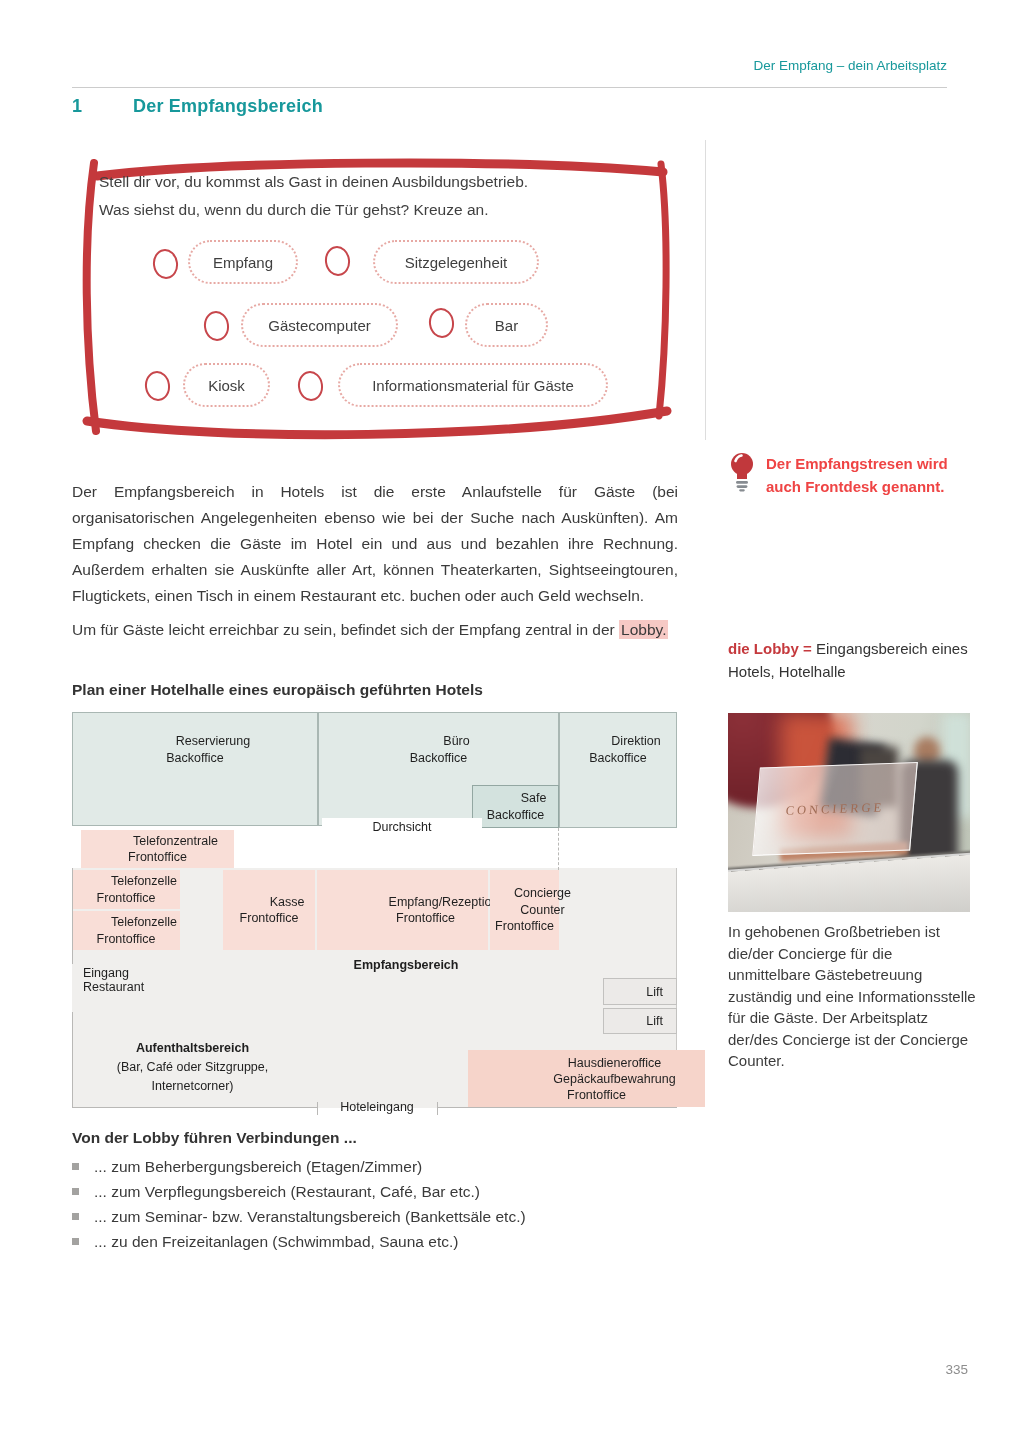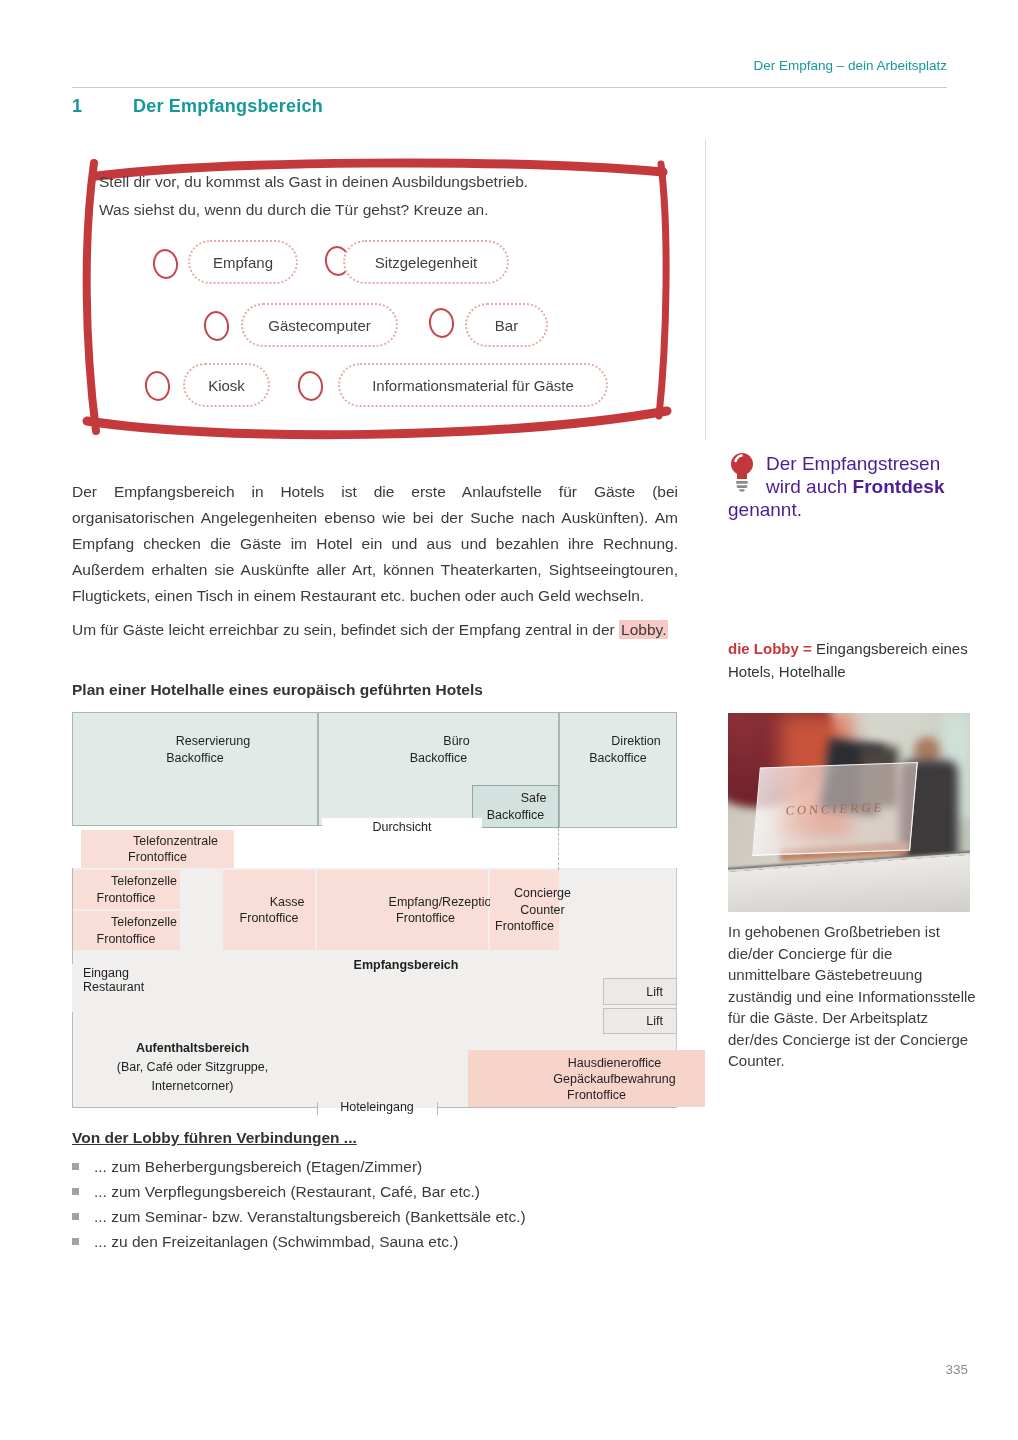--- a/index.html
+++ b/index.html
@@ -68,21 +68,21 @@
   .dashline { position:absolute; left:486px; top:116px; height:42px; width:0;
               border-left:1px dashed #b9b8b6; }
   .wall { position:absolute; background:#b9b8b6; }
   .stub { position:absolute; width:1px; height:13px; background:#b9b8b6; }
   
   .conn-item { position:absolute; left:72px; font-size:15.5px; color:#3a3a3a; }
   .sq { display:inline-block; width:7px; height:7px; background:#a3a2a0; margin-right:15px;
         vertical-align:2px; }
   
   .tipnote { position:absolute; left:728px; top:452px; width:246px;
-             font-size:19px; line-height:23px; color:#4c1d95; }
+             font-size:15px; line-height:23px; color:#ef4444;font-weight:bold; }
   .bulb-wrap { float:left; width:38px; height:40px; }
   .vocab { position:absolute; left:728px; top:637px; width:246px;
            font-size:15px; line-height:23px; color:#333; }
   .vocab .term { color:#c5393d; font-weight:bold; }
   .caption { position:absolute; left:728px; top:921px; width:250px;
              font-size:15px; line-height:21.5px; color:#3c3c3c; }
   .pagenum { position:absolute; right:50px; top:1362px; font-size:13.5px; color:#8d8d8d; }
   
   .photo { position:absolute; left:728px; top:713px; width:242px; height:199px;
            overflow:hidden; background:linear-gradient(100deg,#cac5ba,#d8d6ce 40%,#d2d5cb 70%,#bcc3b5); }
@@ -126,21 +126,21 @@
       </g>
     </svg>
     <div class="sketch-intro">
       <div>Stell dir vor, du kommst als Gast in deinen Ausbildungsbetrieb.</div>
       <div>Was siehst du, wenn du durch die Tür gehst? Kreuze an.</div>
     </div>
 
     <div class="chk" style="left:78px; top:99px;"></div>
     <div class="pill" style="left:113px; top:90px; width:110px; height:44px;">Empfang</div>
     <div class="chk" style="left:250px; top:96px;"></div>
-    <div class="pill" style="left:268px; top:90px; width:166px; height:44px;">Sitzgelegenheit</div>
+    <div class="pill" style="left:298px; top:90px; width:166px; height:44px;">Sitzgelegenheit</div>
 
     <div class="chk" style="left:129px; top:161px;"></div>
     <div class="pill" style="left:166px; top:153px; width:157px; height:44px;">Gästecomputer</div>
     <div class="chk" style="left:354px; top:158px;"></div>
     <div class="pill" style="left:390px; top:153px; width:83px; height:44px;">Bar</div>
 
     <div class="chk" style="left:70px; top:221px;"></div>
     <div class="pill" style="left:108px; top:213px; width:87px; height:44px;">Kiosk</div>
     <div class="chk" style="left:223px; top:221px;"></div>
     <div class="pill" style="left:263px; top:213px; width:270px; height:44px;">Informationsmaterial für Gäste</div>
@@ -217,21 +217,21 @@
     </div>
 
     <div class="wall" style="left:0; top:156px; width:1px; height:96px;"></div>
     <div class="wall" style="left:0; top:300px; width:1px; height:96px;"></div>
     <div class="wall" style="left:0; top:395px; width:245px; height:1px;"></div>
     <div class="wall" style="left:365px; top:395px; width:240px; height:1px;"></div>
     <div class="stub" style="left:245px; top:390px;"></div>
     <div class="stub" style="left:365px; top:390px;"></div>
   </div>
 
-  <div class="bold-line" style="top:1129px;text-decoration:underline;">Von der Lobby führen Verbindungen ...</div>
+  <div class="bold-line" style="top:1129px;">Von der Lobby führen Verbindungen ...</div>
   <div class="conn-item" style="top:1158px;"><span class="sq"></span><span>... zum Beherbergungsbereich (Etagen/Zimmer)</span></div>
   <div class="conn-item" style="top:1183px;"><span class="sq"></span><span>... zum Verpflegungsbereich (Restaurant, Café, Bar etc.)</span></div>
   <div class="conn-item" style="top:1208px;"><span class="sq"></span><span>... zum Seminar- bzw. Veranstaltungsbereich (Bankettsäle etc.)</span></div>
   <div class="conn-item" style="top:1233px;"><span class="sq"></span><span>... zu den Freizeitanlagen (Schwimmbad, Sauna etc.)</span></div>
 
   <div class="tipnote">
     <span class="bulb-wrap">
       <svg width="30" height="42" viewBox="0 0 30 42">
         <circle cx="14" cy="12" r="11" fill="#c1383c"></circle>
         <rect x="9" y="20" width="10" height="7" fill="#c1383c"></rect>

